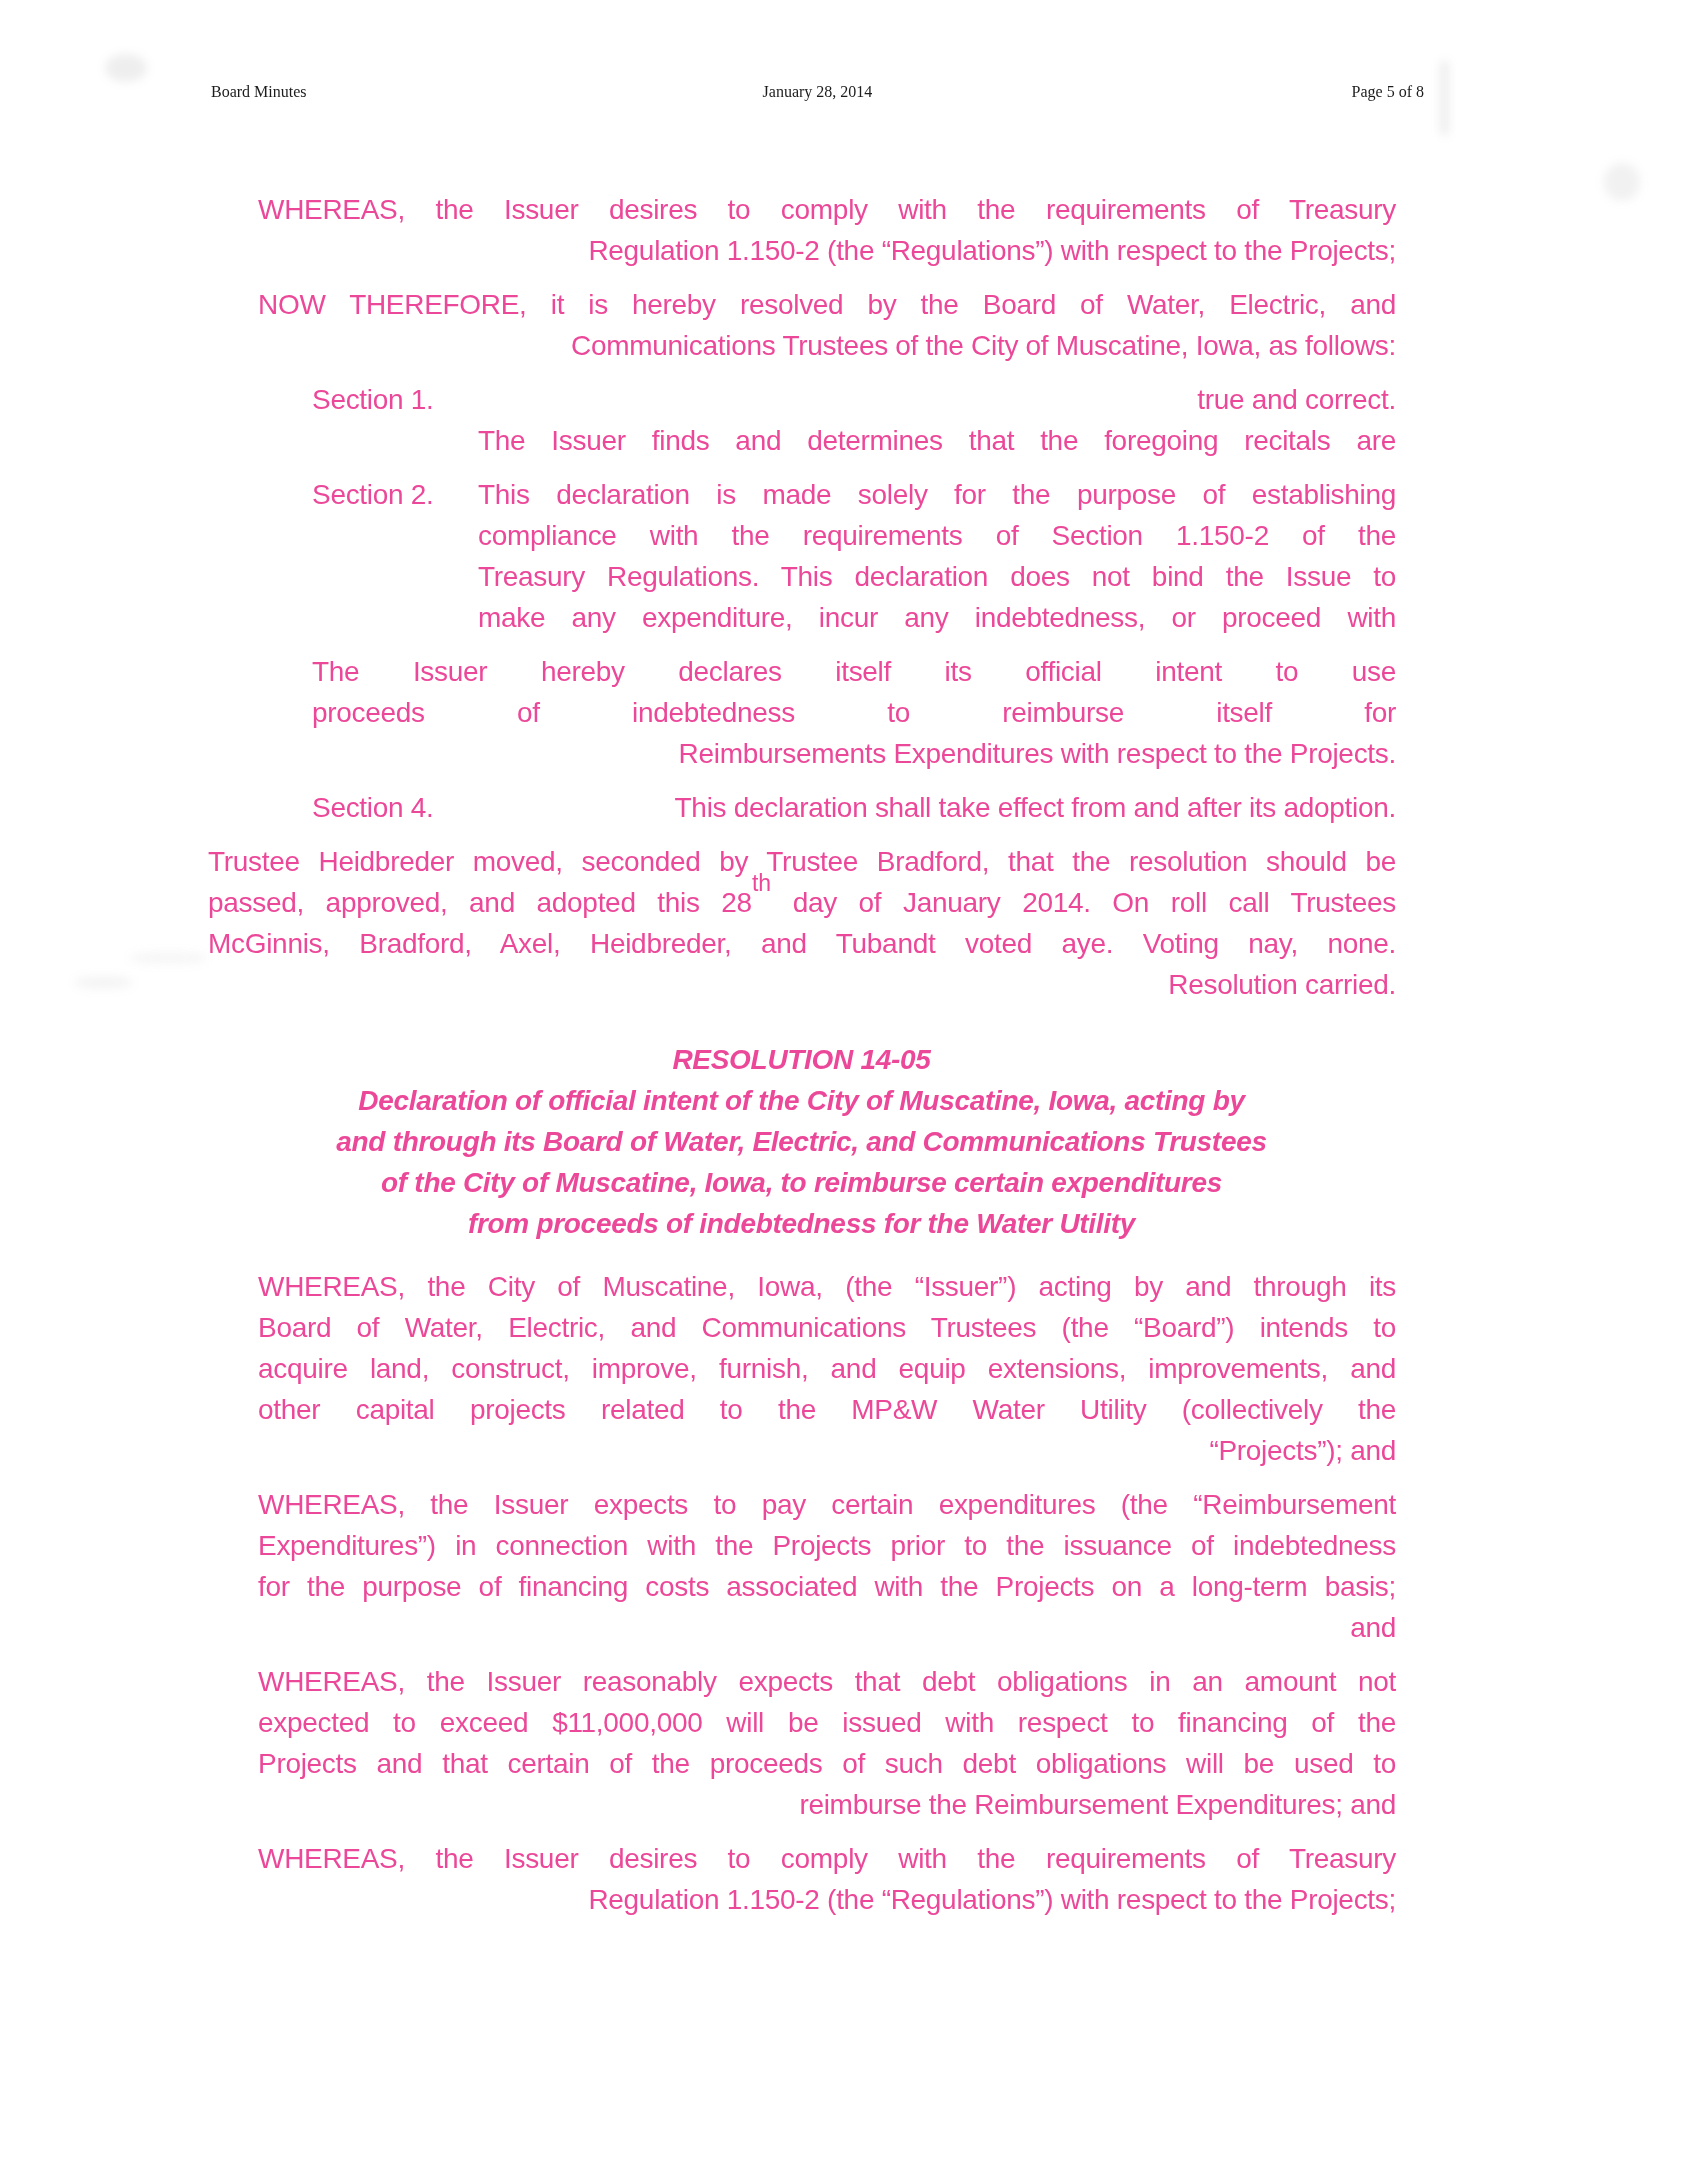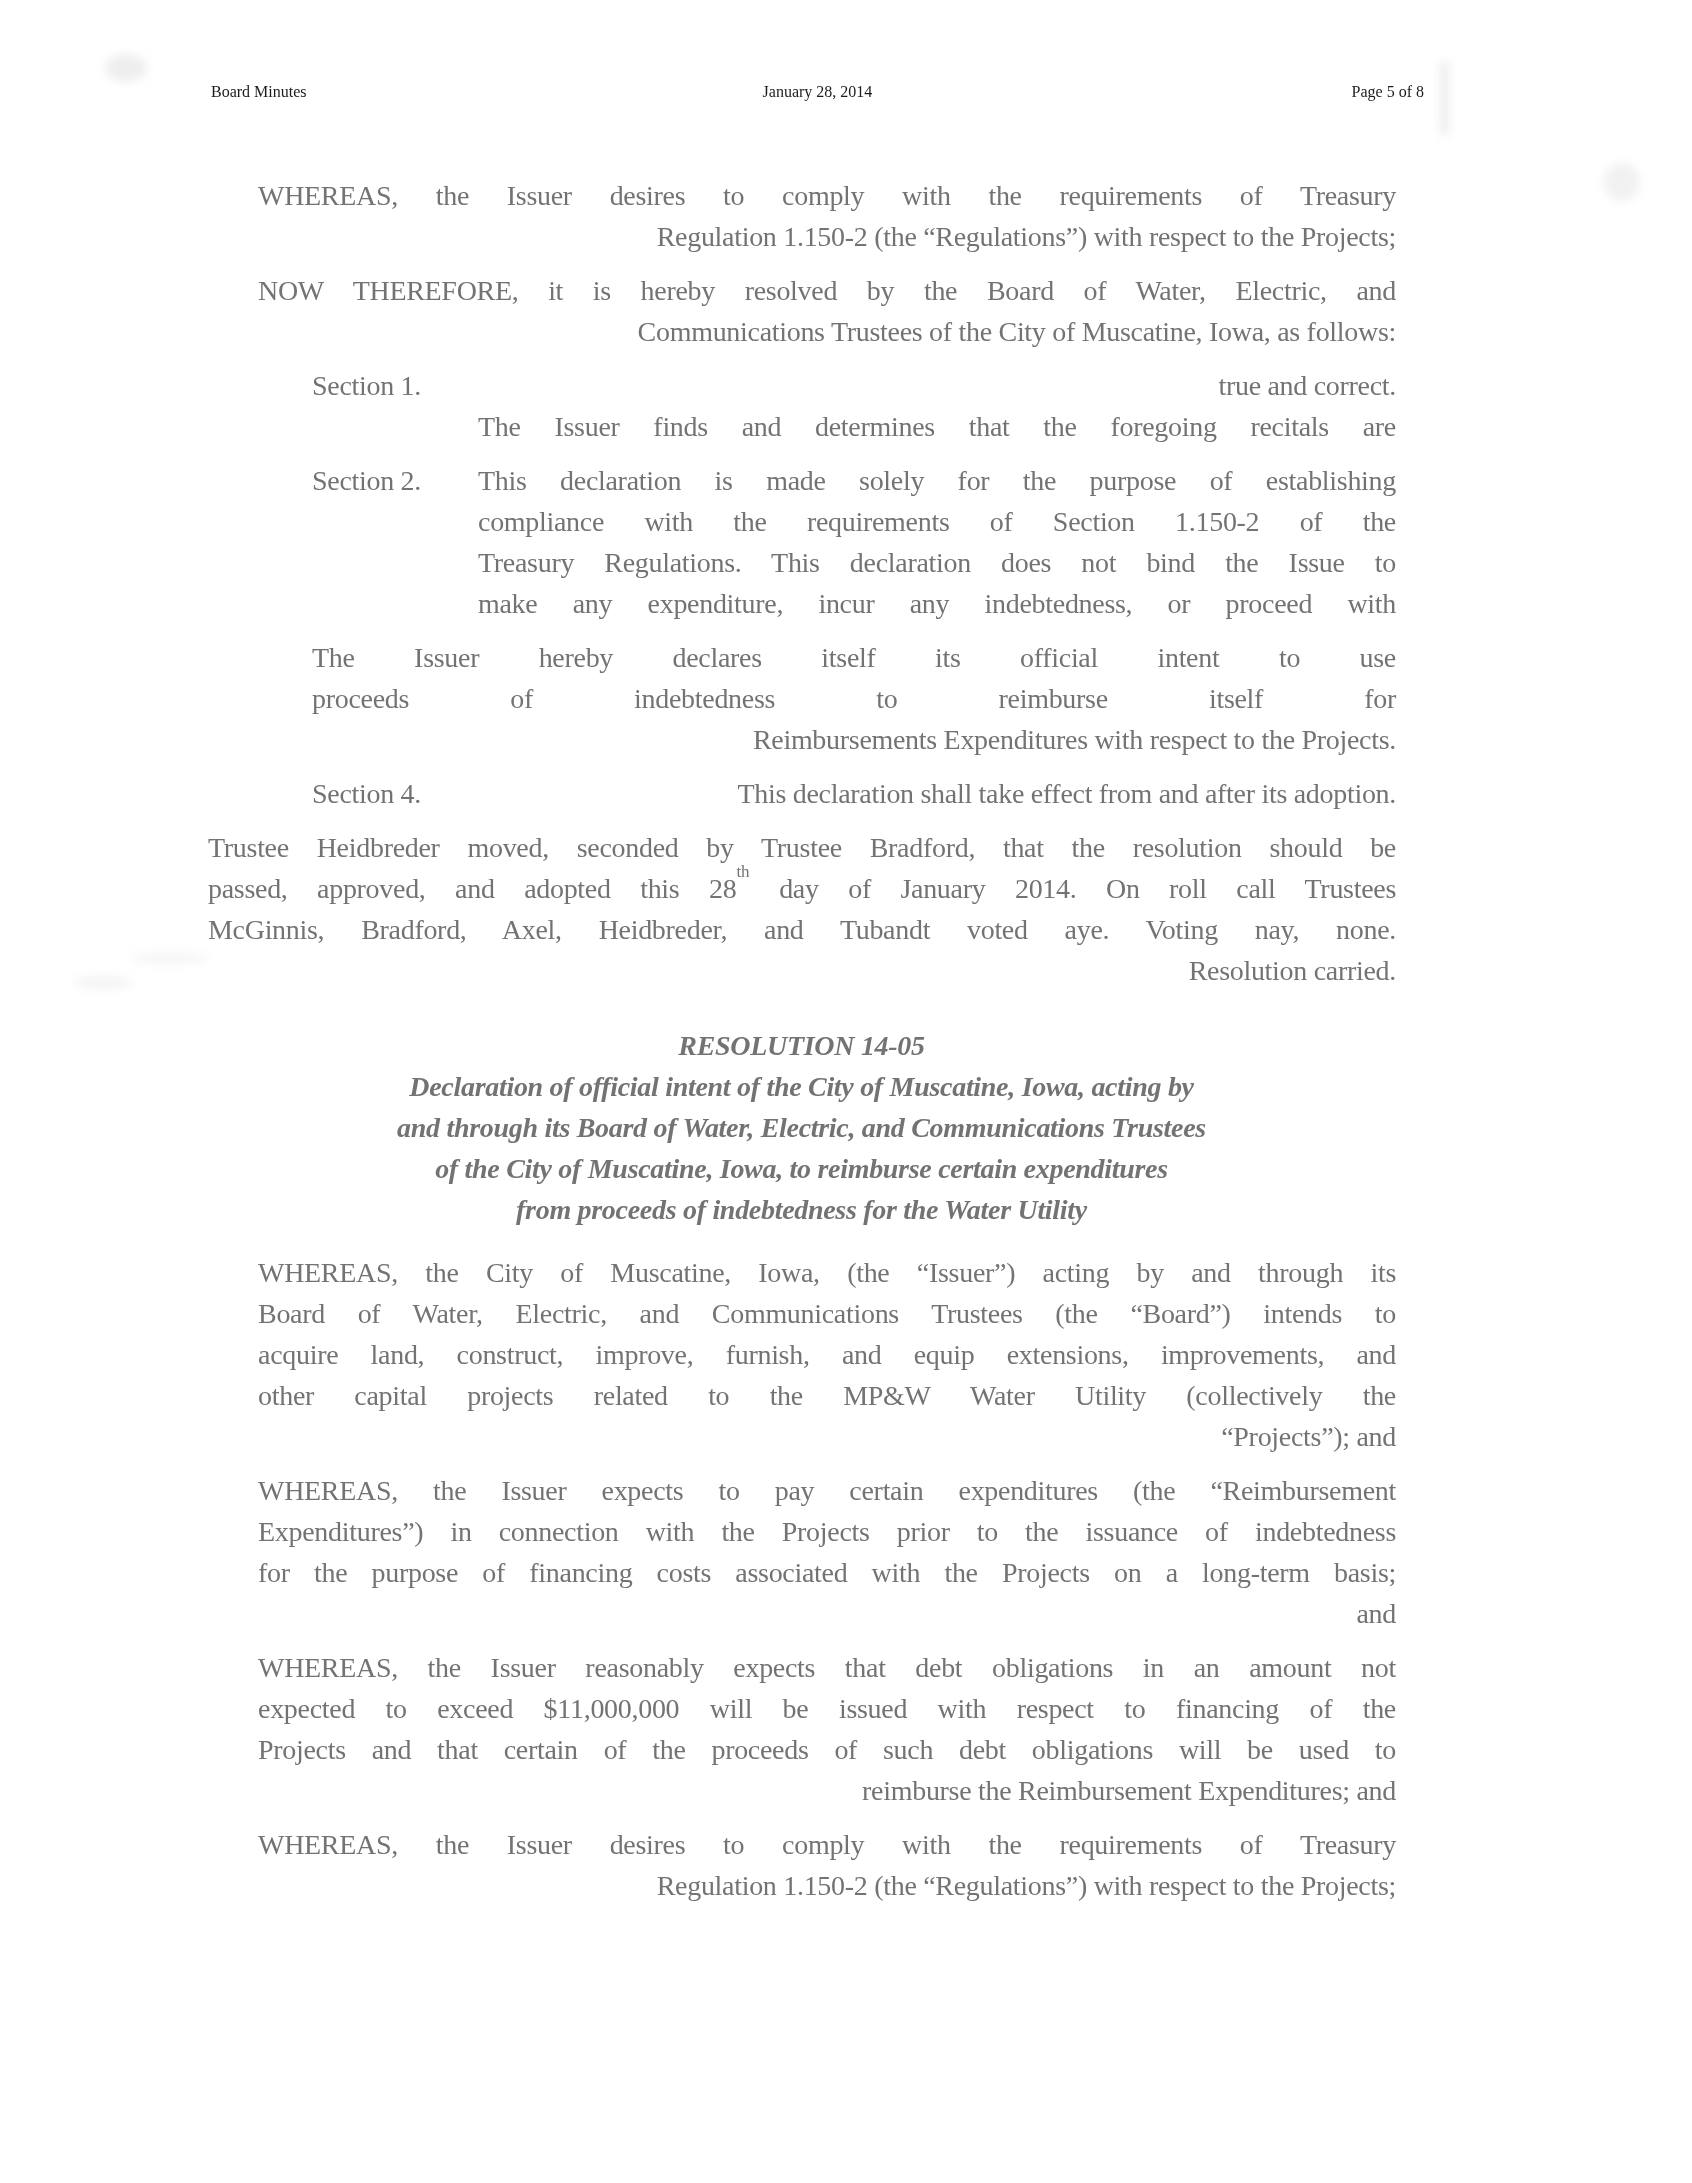--- a/index.html
+++ b/index.html
@@ -26,42 +26,42 @@
     font-size: 16px;
     color: #1c1c1c;
   }
   .h-left  { position: absolute; left: 0; top: 0; }
   .h-center{ position: absolute; left: 0; top: 0; width: 100%; text-align: center; }
   .h-right { position: absolute; right: 0; top: 0; }
   
   .content {
     position: absolute;
     left: 207px;
-    top: 175px;
+    top: 189px;
     width: 1189px;
-    font-family: Liberation Serif, serif;
+    font-family: Liberation Sans, sans-serif;
     font-size: 28px;
     line-height: 41px;
     letter-spacing: -0.3px;
-    color: #737373;
+    color: #ec4899;
   }
   .para { margin: 0 0 13px 0; }
   .para.indent { margin-left: 51px; }
   .line { display: block; height: 41px; overflow: visible; }
   .jl { text-align: justify; text-align-last: justify; }
   .ll { text-align: right; }
   .section {
     display: flex;
     margin: 0 0 13px 105px;
   }
   .s-label { flex: none; width: 166px; }
   .s-text  { flex: 1; }
   .rollcall { margin: 0 0 34px 1px; }
   sup.ordinal {
-    font-size: 17px;
+    font-size: 23px;
     letter-spacing: 0;
     position: relative;
     top: -10.5px;
     line-height: 0;
   }
   .res-number {
     text-align: center;
     font-weight: bold;
     font-style: italic;
     height: 41px;

